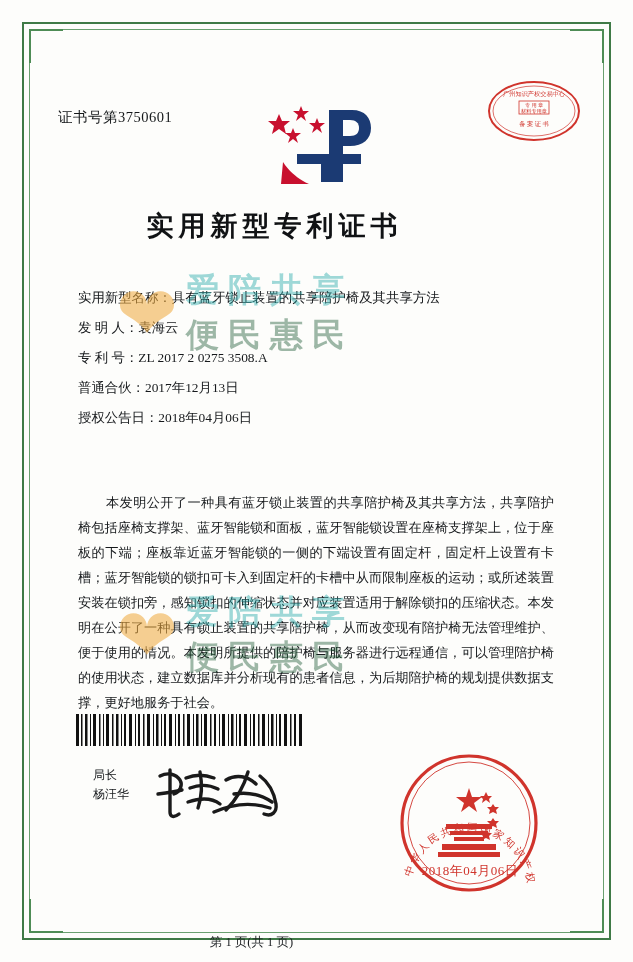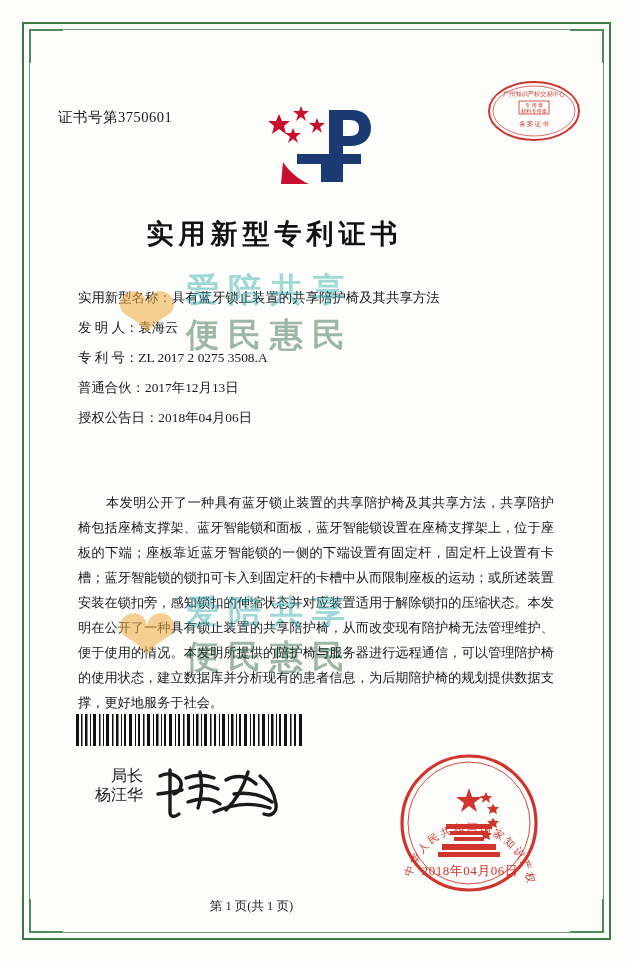--- a/index.html
+++ b/index.html
@@ -77,21 +77,20 @@
   .doc-title {
     position: absolute;
     left: 0; top: 208px;
     width: 549px;
     text-align: center;
     font-size: 27px;
     font-weight: bold;
     letter-spacing: 5px;
     color: #101214;
     font-family: "Liberation Serif", serif;
-    margin-top: 8px;
   }
 
   
   .fields {
     position: absolute;
     left: 78px; top: 283px;
     width: 480px;
     font-size: 13.4px;
     color: #16191c;
     line-height: 30px;
@@ -122,24 +121,24 @@
   .barcode {
     position: absolute;
     left: 76px; top: 714px;
     width: 228px; height: 32px;
   }
 
   
   .sig-title {
     position: absolute;
     left: 93px; top: 766px;
-    font-size: 16px;
+    font-size: 12px;
     color: #16191c;
     line-height: 19px;
-    text-align: right;
+    text-align: left;
     width: 50px;
   }
   .signature {
     position: absolute;
     left: 152px; top: 760px;
     width: 140px; height: 66px;
   }
 
   
   .seal-round {
@@ -154,21 +153,21 @@
     text-align: center;
     font-size: 13px;
     color: #d0342c;
     font-family: "Liberation Serif", serif;
     letter-spacing: 0.5px;
   }
 
   
   .page-footer {
     position: absolute;
-    left: 0; top: 898px;
+    left: 0; top: 934px;
     width: 503px;
     text-align: center;
     font-size: 12.5px;
     color: #1c1f22;
   }
 
   
   .watermark {
     position: absolute;
     pointer-events: none;

